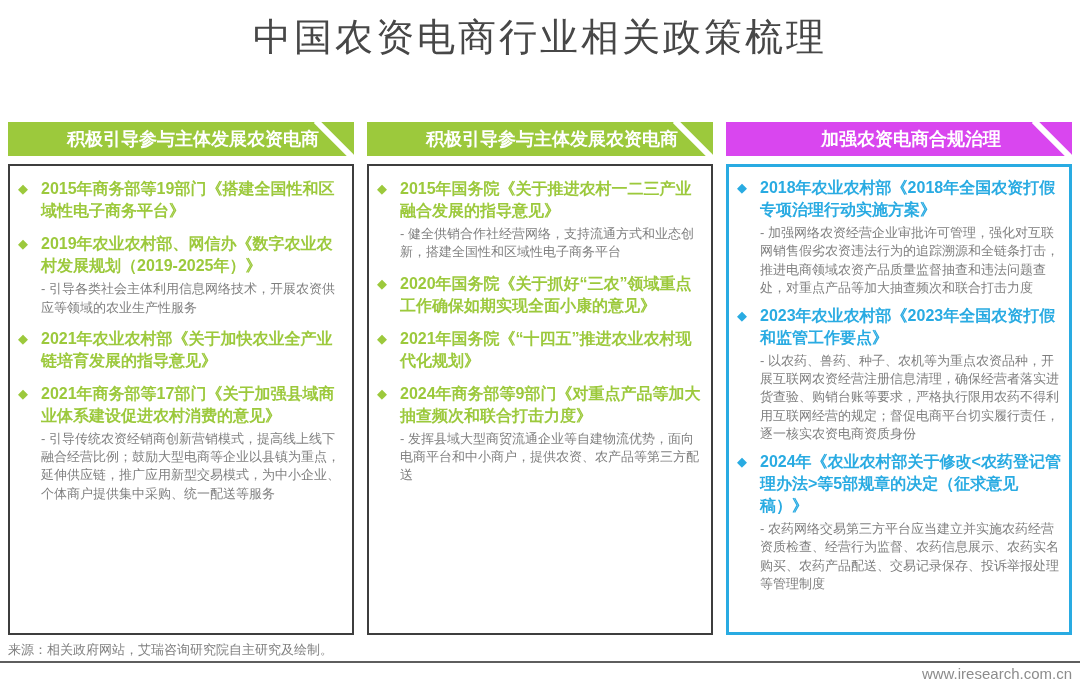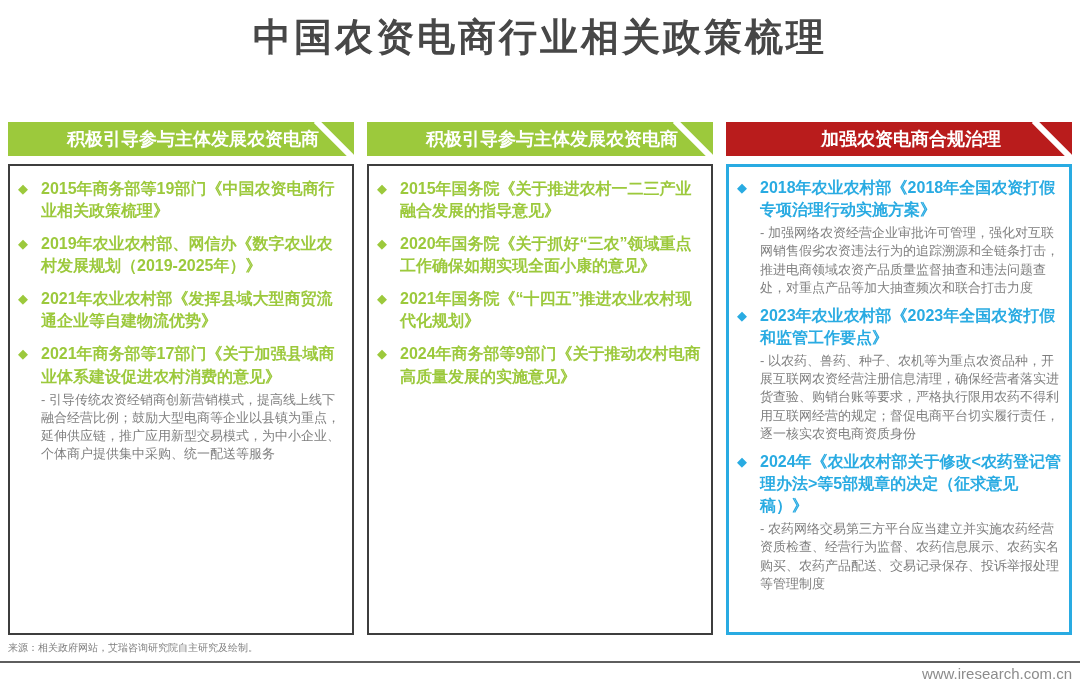--- a/index.html
+++ b/index.html
@@ -3,32 +3,32 @@
 <meta charset="utf-8">
 <style>
   html,body{margin:0;padding:0;}
   body{
     width:1080px;height:680px;position:relative;background:#ffffff;
     font-family:"Liberation Sans","DejaVu Sans",sans-serif;
     overflow:hidden;
   }
   .page-title{
     position:absolute;top:12px;left:0;width:1080px;text-align:center;
-    font-size:38px;font-weight:bold;color:#474747;letter-spacing:3px;
+    font-size:38px;font-weight:normal;color:#474747;letter-spacing:3px;
   }
   .columns{
     position:absolute;top:122px;left:8px;width:1064px;
     display:flex;gap:13px;
   }
   .column{flex:1;min-width:0;}
   .col-header{
     height:34px;line-height:34px;text-align:center;position:relative;overflow:hidden;
     background:#9CC93C;color:#ffffff;font-size:18px;font-weight:bold;padding-left:24px;
   }
-  .col-blue .col-header{background:#b91c1c;}
+  .col-blue .col-header{background:#d946ef;}
   .slash{
     position:absolute;display:block;right:16px;top:-9px;width:6px;height:54px;
     background:#ffffff;transform:rotate(-45deg);
   }
   .col-body{
     margin-top:8px;height:471px;box-sizing:border-box;overflow:hidden;
     border:2px solid #3E3E3E;background:#ffffff;
     padding:12px 8px 6px 8px;
   }
   .col-blue .col-body{border:3px solid #29ABE2;padding:10px 8px 6px 8px;}
@@ -39,21 +39,21 @@
     color:#9CC93C;font-weight:bold;font-size:16px;line-height:1.38;
   }
   .col-blue .item-title{color:#29ABE2;}
   .diamond{flex:0 0 16px;font-size:13px;margin:2px 7px 0 0;text-align:left;}
   .desc{
     margin:3px 2px 0 23px;
     color:#7F7F7F;font-size:13px;line-height:1.4;
   }
   .source-note{
     position:absolute;left:8px;top:641px;
-    font-size:10px;color:#808080;
+    font-size:13px;color:#808080;
   }
   .footer-divider{
     position:absolute;left:0;top:661px;width:1080px;height:2px;background:#5E5E5E;
   }
   .copyright{
     position:absolute;left:8px;top:704px;
     font-size:13px;font-weight:bold;color:#8C8C8C;
   }
   .website{
     position:absolute;right:8px;top:665px;
@@ -69,33 +69,34 @@
 
   <div class="column col-green">
     <div class="col-header">
       <span>积极引导参与主体发展农资电商</span>
       <span class="slash"></span>
     </div>
     <div class="col-body">
       <div class="item">
         <div class="item-title">
           <span class="diamond">◆</span>
-          <span>2015年商务部等19部门《中国农资电商行业相关政策梳理》</span>
+          <span>2015年商务部等19部门《搭建全国性和区域性电子商务平台》</span>
         </div>
       </div>
       <div class="item">
         <div class="item-title">
           <span class="diamond">◆</span>
           <span>2019年农业农村部、网信办《数字农业农村发展规划（2019-2025年）》</span>
         </div>
+        <div class="desc">- 引导各类社会主体利用信息网络技术，开展农资供应等领域的农业生产性服务</div>
       </div>
       <div class="item">
         <div class="item-title">
           <span class="diamond">◆</span>
-          <span>2021年农业农村部《发挥县域大型商贸流通企业等自建物流优势》</span>
+          <span>2021年农业农村部《关于加快农业全产业链培育发展的指导意见》</span>
         </div>
       </div>
       <div class="item">
         <div class="item-title">
           <span class="diamond">◆</span>
           <span>2021年商务部等17部门《关于加强县域商业体系建设促进农村消费的意见》</span>
         </div>
         <div class="desc">- 引导传统农资经销商创新营销模式，提高线上线下融合经营比例；鼓励大型电商等企业以县镇为重点，延伸供应链，推广应用新型交易模式，为中小企业、个体商户提供集中采购、统一配送等服务</div>
       </div>
     </div>
@@ -105,38 +106,40 @@
     <div class="col-header">
       <span>积极引导参与主体发展农资电商</span>
       <span class="slash"></span>
     </div>
     <div class="col-body">
       <div class="item">
         <div class="item-title">
           <span class="diamond">◆</span>
           <span>2015年国务院《关于推进农村一二三产业融合发展的指导意见》</span>
         </div>
+        <div class="desc">- 健全供销合作社经营网络，支持流通方式和业态创新，搭建全国性和区域性电子商务平台</div>
       </div>
       <div class="item">
         <div class="item-title">
           <span class="diamond">◆</span>
           <span>2020年国务院《关于抓好“三农”领域重点工作确保如期实现全面小康的意见》</span>
         </div>
       </div>
       <div class="item">
         <div class="item-title">
           <span class="diamond">◆</span>
           <span>2021年国务院《“十四五”推进农业农村现代化规划》</span>
         </div>
       </div>
       <div class="item">
         <div class="item-title">
           <span class="diamond">◆</span>
-          <span>2024年商务部等9部门《关于推动农村电商高质量发展的实施意见》</span>
+          <span>2024年商务部等9部门《对重点产品等加大抽查频次和联合打击力度》</span>
         </div>
+        <div class="desc">- 发挥县域大型商贸流通企业等自建物流优势，面向电商平台和中小商户，提供农资、农产品等第三方配送</div>
       </div>
     </div>
   </div>
 
   <div class="column col-blue">
     <div class="col-header">
       <span>加强农资电商合规治理</span>
       <span class="slash"></span>
     </div>
     <div class="col-body">

